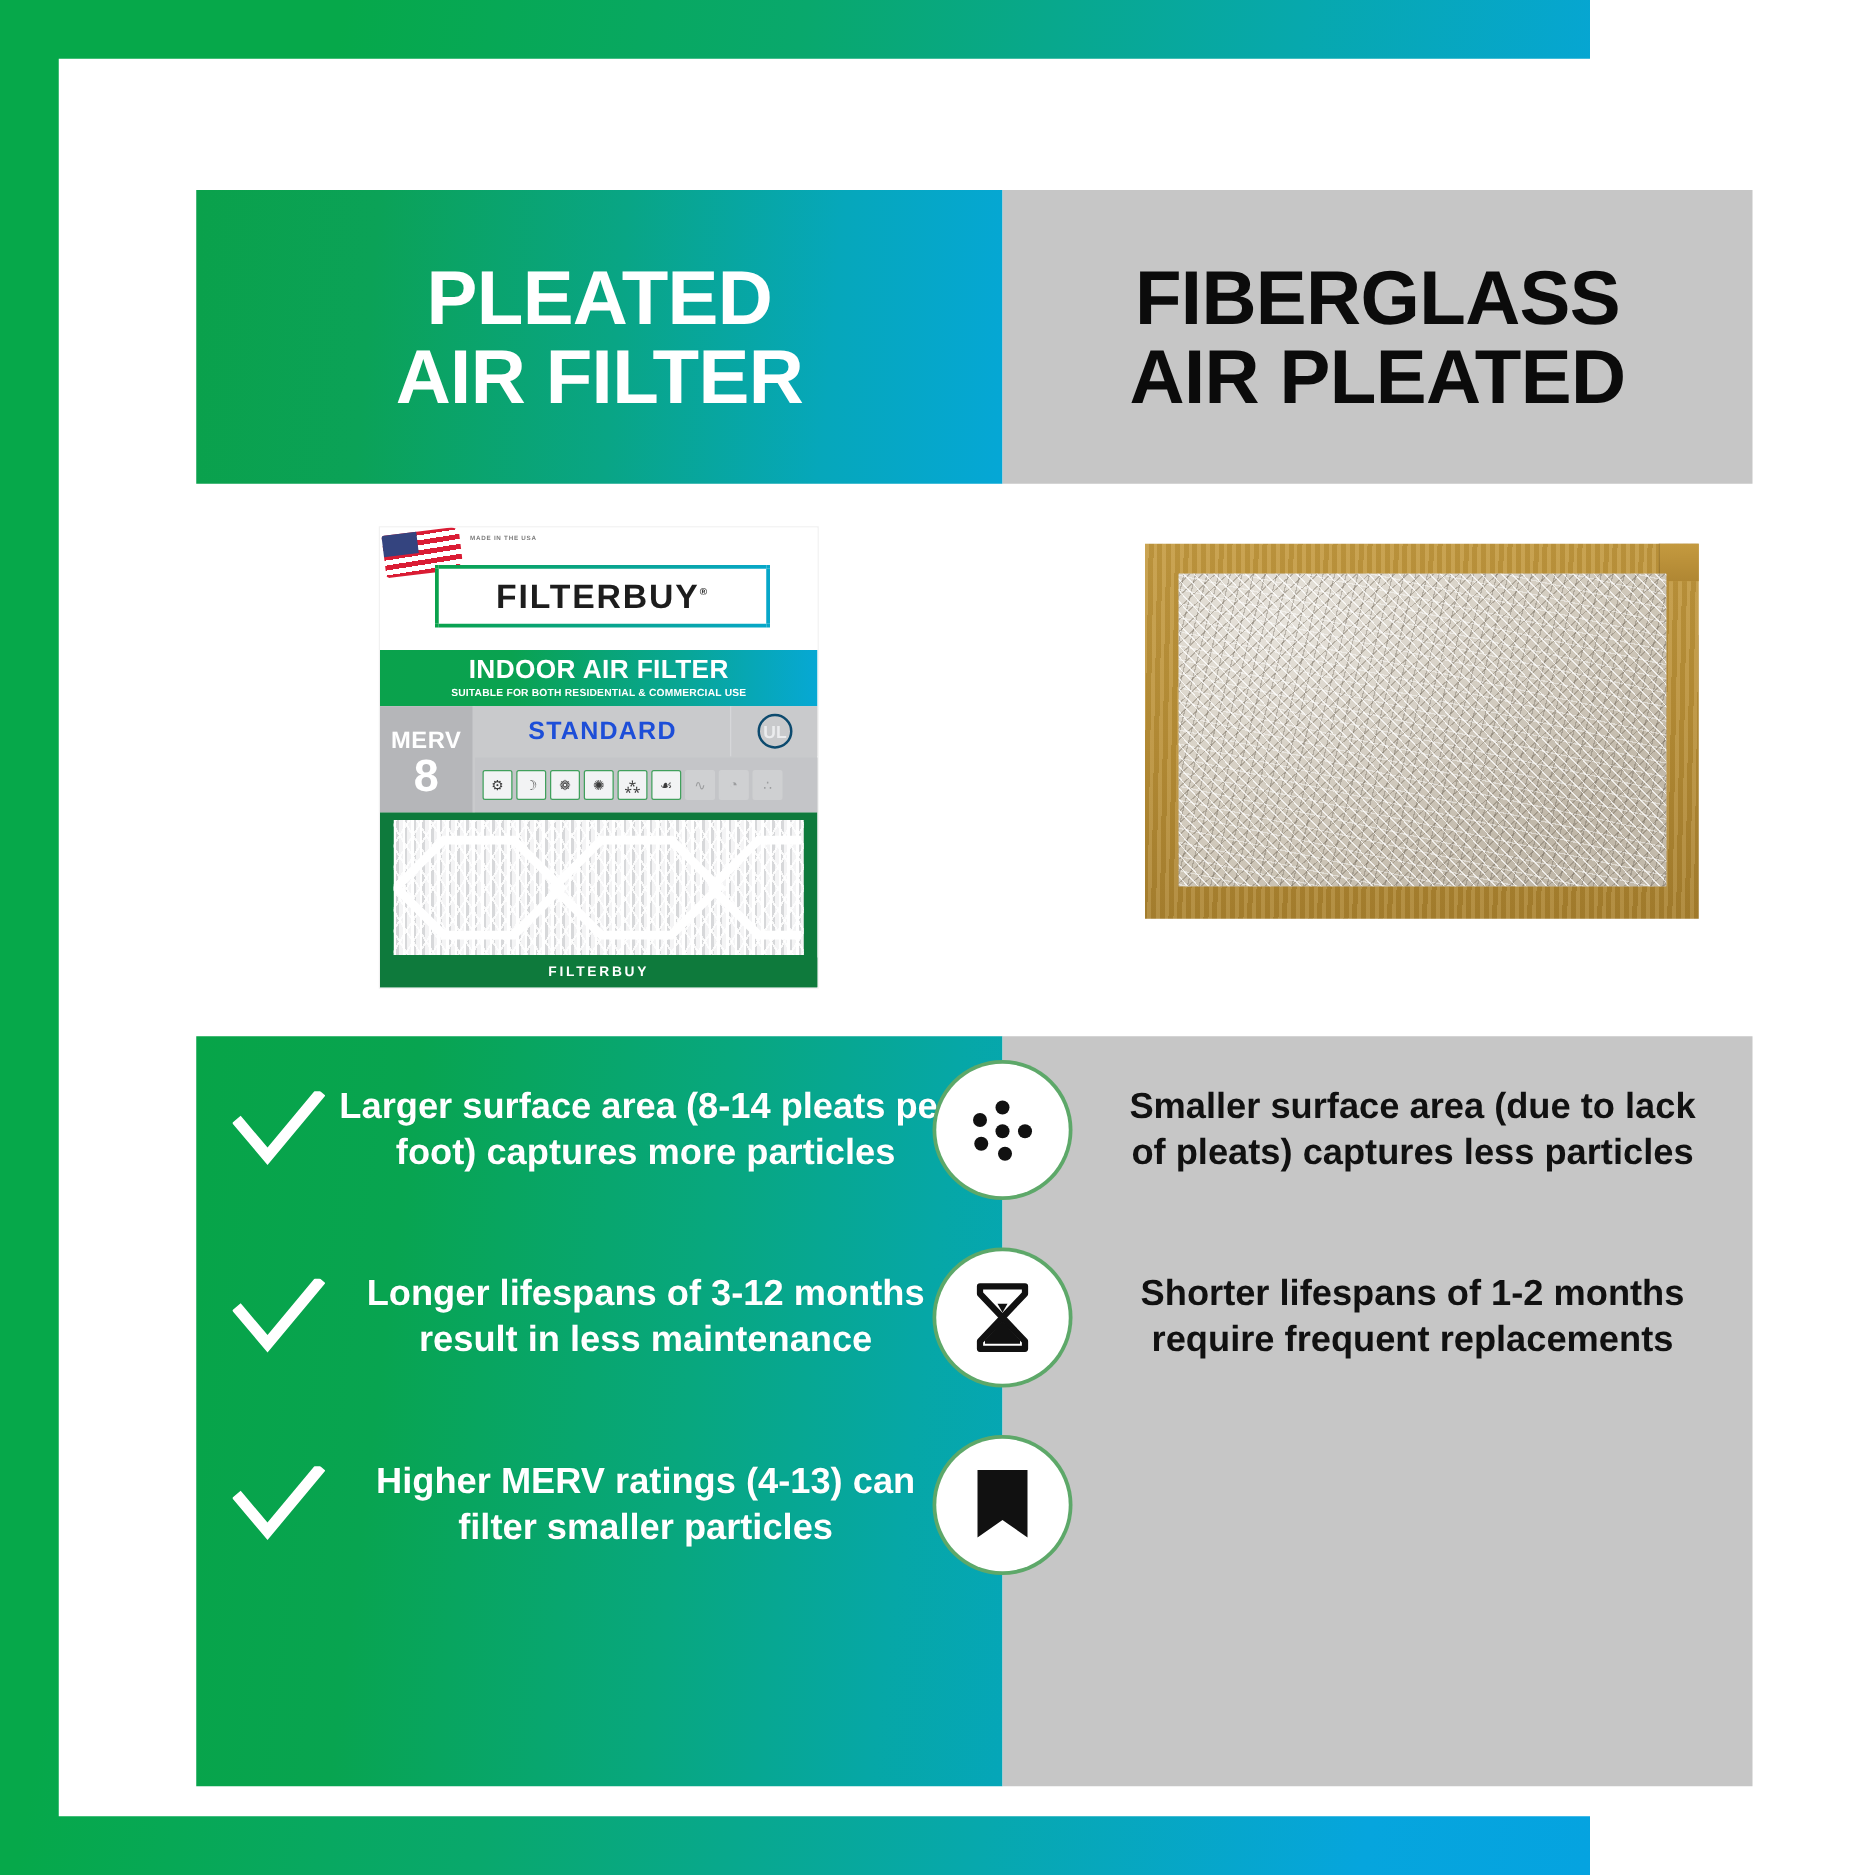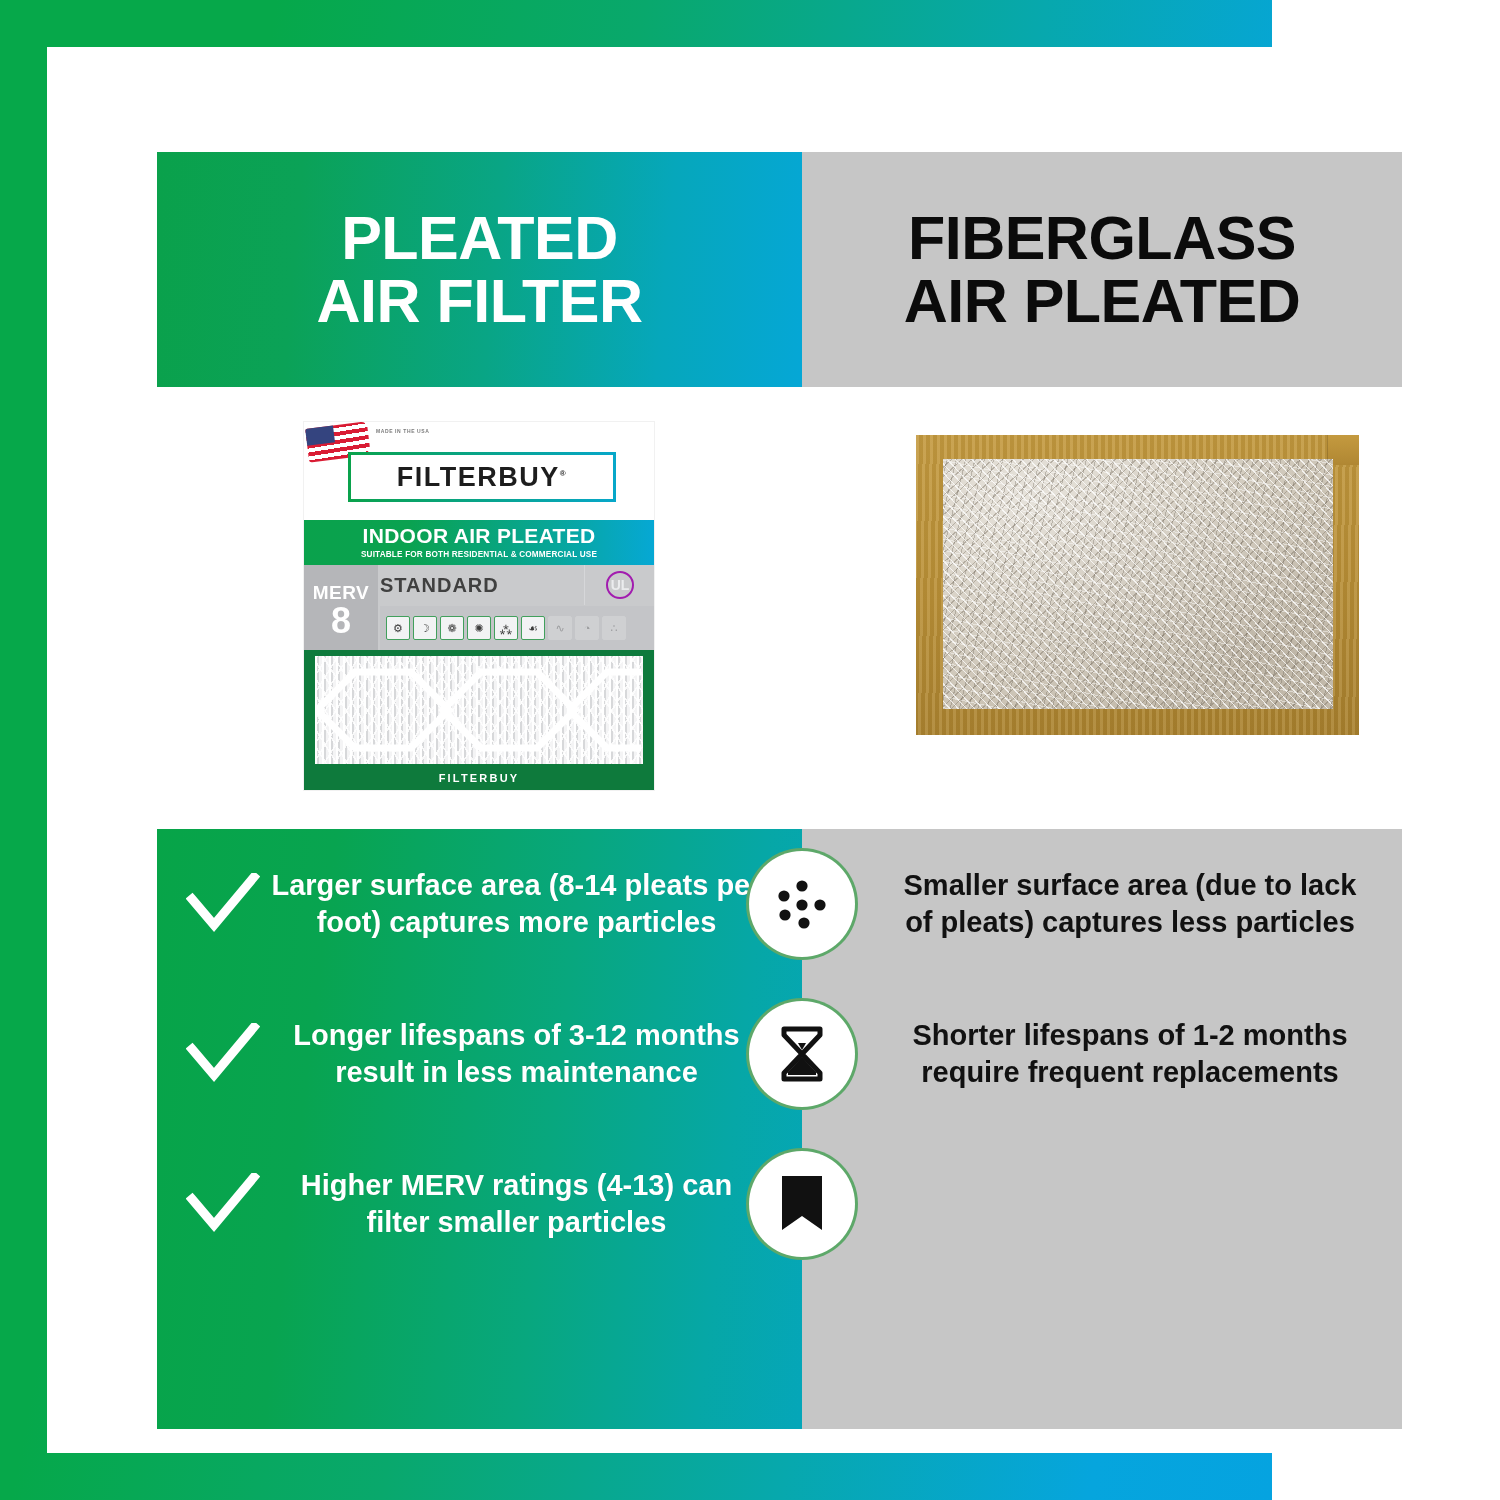--- a/index.html
+++ b/index.html
@@ -104,31 +104,31 @@
     position:absolute;left:0;top:143px;width:100%;height:85px;background:#c9cacc;
   }
   .merv-cell{
     position:absolute;left:0;top:0;width:74px;height:85px;
     background:#b5b6b9;color:#fff;text-align:center;
   }
   .merv-cell .m{font-size:19px;font-weight:bold;margin-top:17px;letter-spacing:.5px;}
   .merv-cell .n{font-size:36px;font-weight:bold;line-height:.95;}
   .std-cell{
     position:absolute;left:76px;top:0;width:204px;height:40px;
-    background:#c9cacc;color:#404040;
-    display:flex;align-items:center;
+    background:#c9cacc;color:#1d4ed8;
+    display:flex;align-items:center;justify-content:center;
     border-right:1px solid #d6d7d9;
   }
   .std-cell span{font-size:20px;font-weight:bold;letter-spacing:1px;}
   .ul-cell{
     position:absolute;left:282px;top:0;width:68px;height:40px;background:#c9cacc;
     display:flex;align-items:center;justify-content:center;
   }
   .ul-mark{
-    width:24px;height:24px;border-radius:50%;border:2px solid #a21caf;
+    width:24px;height:24px;border-radius:50%;border:2px solid #0c4a6e;
     display:flex;align-items:center;justify-content:center;
     font-size:14px;font-weight:bold;color:#ebecee;
   }
   .icon-strip{
     position:absolute;left:76px;top:41px;width:274px;height:44px;
     background:#c4c5c8;display:flex;align-items:center;padding-left:6px;gap:3px;
   }
   .fi{width:22px;height:22px;background:#f2f3f4;border:1.5px solid #41a05c;border-radius:2px;
       display:flex;align-items:center;justify-content:center;font-size:11px;color:#3b3b3b;}
   .fi.off{border-color:#cfd0d2;background:#cfd0d2;color:#9c9d9f;}
@@ -261,21 +261,21 @@
       <div class="pleated-box">
         <div class="pb-white"></div>
         <div class="flag"></div>
         <div class="madein">MADE IN
 THE USA</div>
         <div class="brandbox">
           <span>FILTERBUY<sup>®</sup></span>
         </div>
 
         <div class="pb-green">
-          <div class="l1">INDOOR AIR PLEATED</div>
+          <div class="l1">INDOOR AIR FILTER</div>
           <div class="l2">SUITABLE FOR BOTH RESIDENTIAL &amp; COMMERCIAL USE</div>
         </div>
 
         <div class="pb-gray">
           <div class="merv-cell">
             <div class="m">MERV</div>
             <div class="n">8</div>
           </div>
           <div class="std-cell">
             <span>STANDARD</span>

